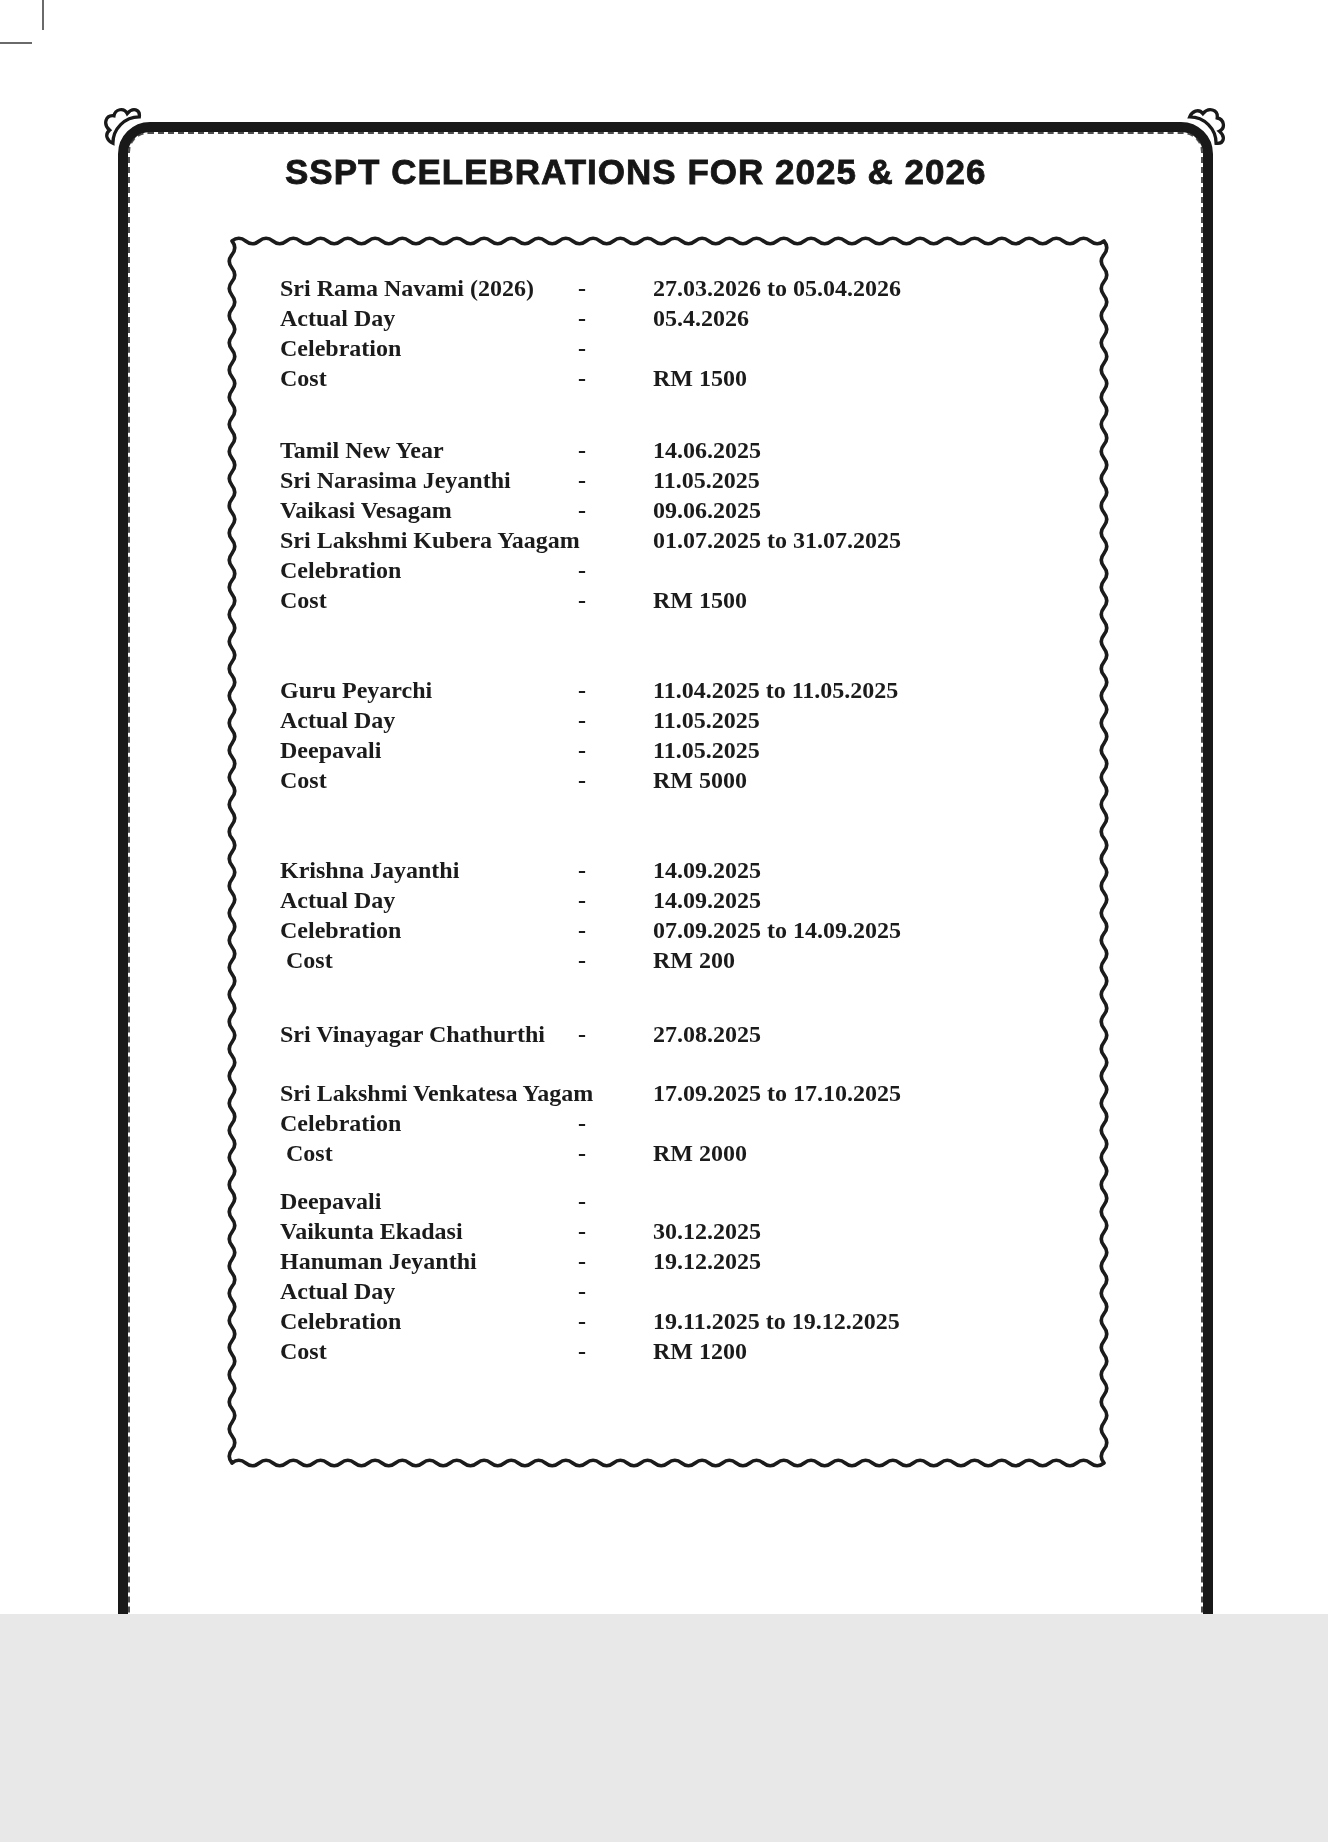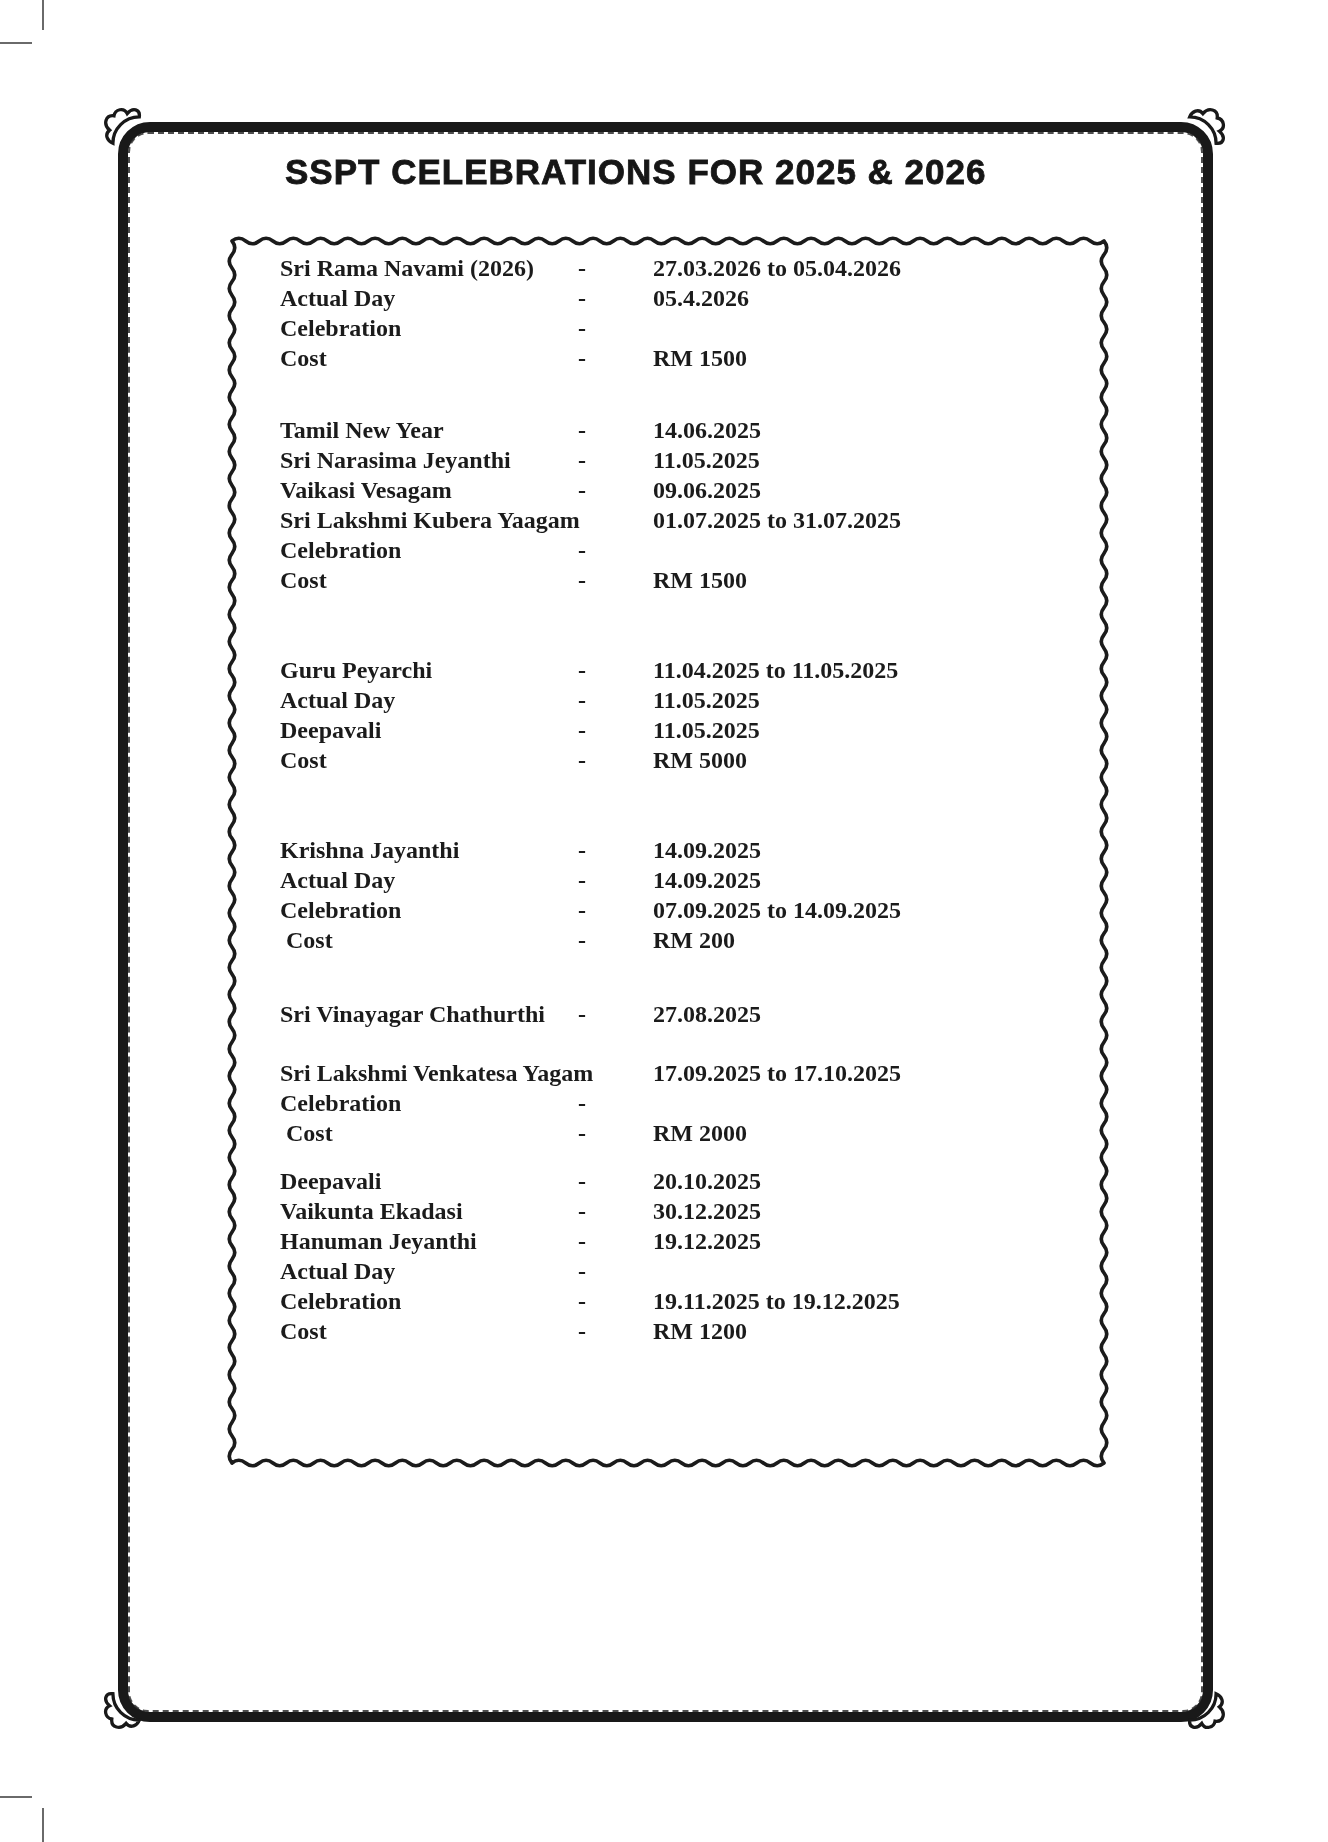--- a/index.html
+++ b/index.html
@@ -1,18 +1,18 @@
 <!DOCTYPE html>
 <html><head>
 <meta charset="utf-8">
 <style>
   html,body{margin:0;padding:0;background:#e8e8e8;}
   .page{
     position:relative;
-    width:1328px;height:1842px;
+    width:1328px;height:1614px;
     background:#ffffff;
     overflow:hidden;
     font-family:"Liberation Serif", serif;
     color:#1b1b1b;
   }
   
   .crop{position:absolute;background:#6a6a6a;}
   .crop.tl-v{left:42px;top:0;width:2px;height:30px;}
   .crop.tl-h{left:0;top:42px;width:32px;height:2px;}
   .crop.bl-h{left:0;top:1796px;width:32px;height:2px;}
@@ -46,21 +46,21 @@
     color:#161616;
     -webkit-text-stroke:0.8px #161616;
     white-space:pre;
   }
   
   .wavy-svg{position:absolute;left:222px;top:231px;}
   .content{
     position:absolute;left:232px;top:241px;
     width:872px;height:1222px;
     box-sizing:border-box;
-    padding:12px 16px 0 48px;
+    padding:32px 16px 0 48px;
     font-weight:700;font-size:24px;
   }
   .block{margin-top:0;}
   .block:nth-of-type(2){margin-top:42px;}
   .block:nth-of-type(3){margin-top:60px;}
   .block:nth-of-type(4){margin-top:60px;}
   .block:nth-of-type(5){margin-top:44px;}
   .block:nth-of-type(6){margin-top:29px;}
   .block:nth-of-type(7){margin-top:18px;}
   .row{
@@ -224,21 +224,20 @@
           <div class="row">
             <span class="label"> Cost</span>
             <span class="dash">-</span>
             <span class="value">RM 2000</span>
           </div>
         </div>
         <div class="block">
           <div class="row">
             <span class="label">Deepavali</span>
             <span class="dash">-</span>
-            <span class="value">20.10.2025</span>
           </div>
           <div class="row">
             <span class="label">Vaikunta Ekadasi</span>
             <span class="dash">-</span>
             <span class="value">30.12.2025</span>
           </div>
           <div class="row">
             <span class="label">Hanuman Jeyanthi</span>
             <span class="dash">-</span>
             <span class="value">19.12.2025</span>

